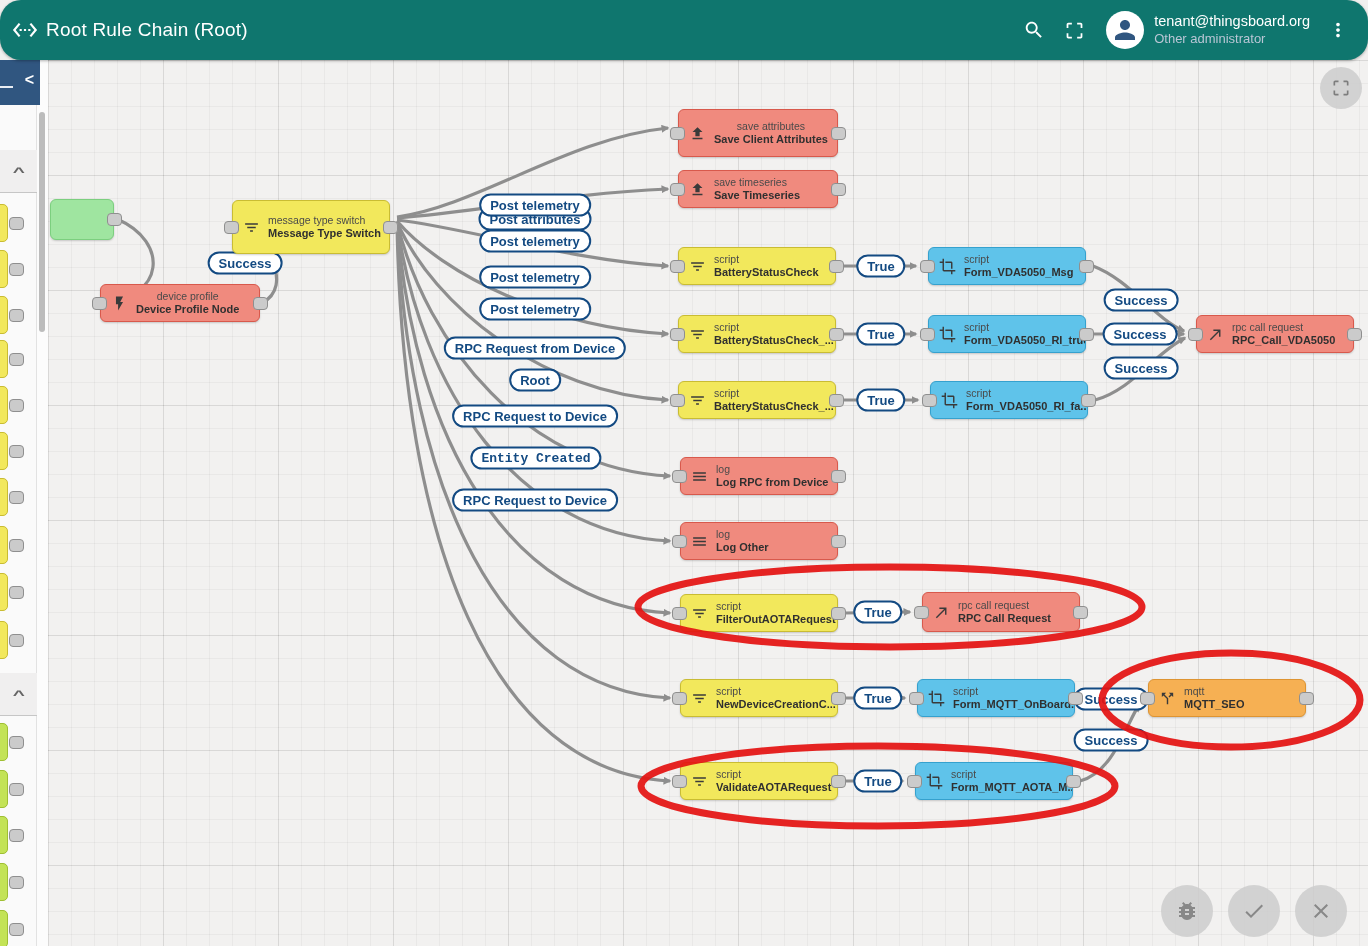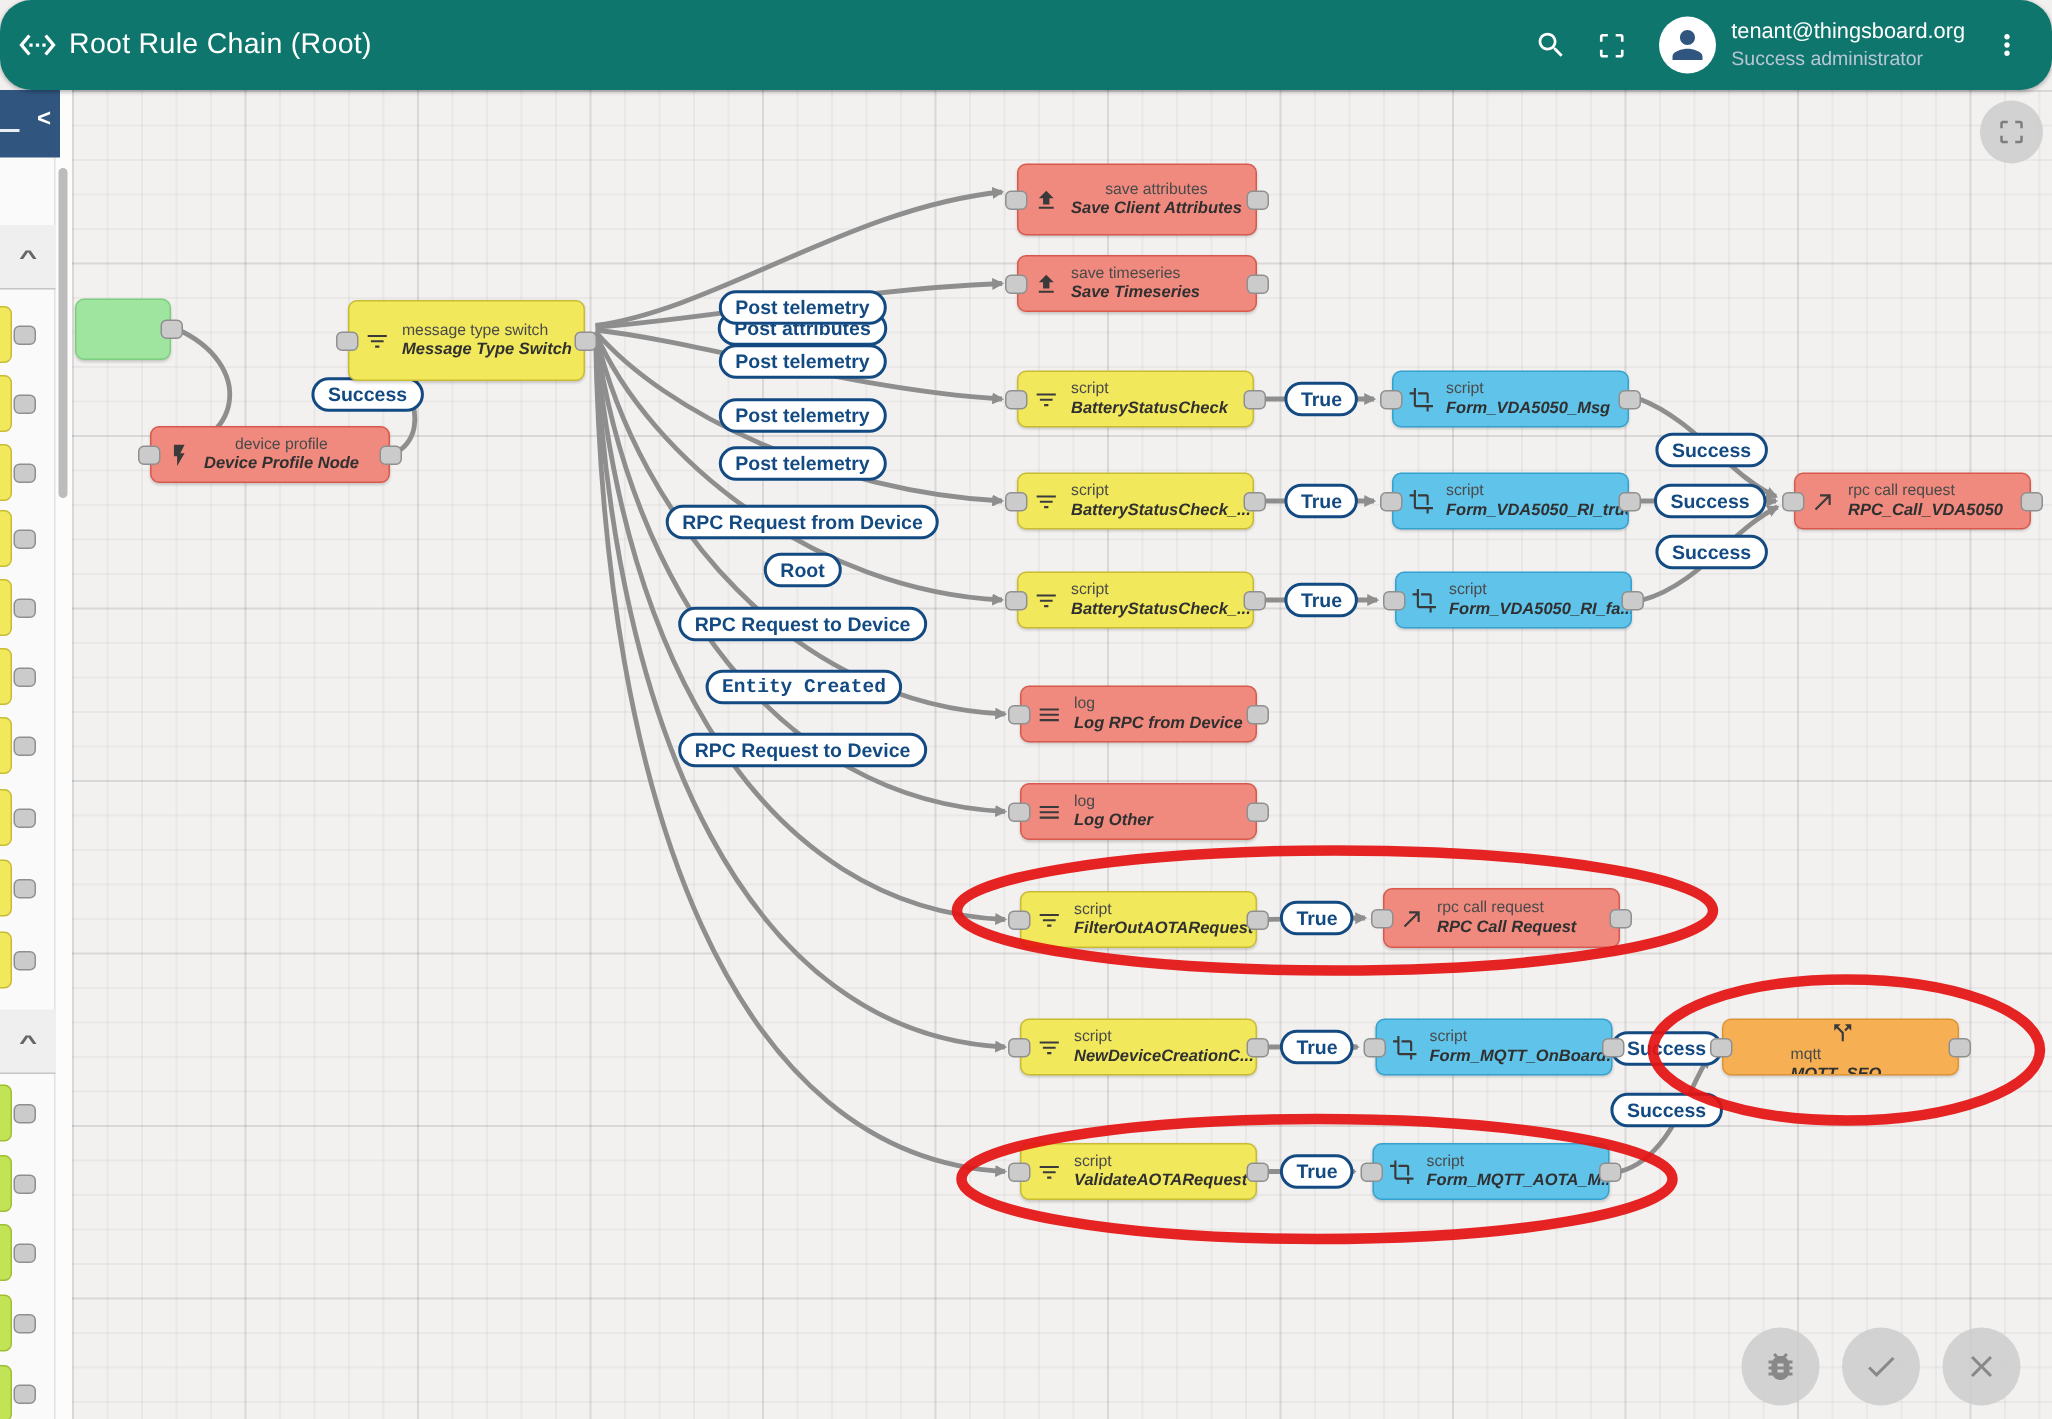--- a/index.html
+++ b/index.html
@@ -42,26 +42,26 @@
       linear-gradient(90deg, rgba(0,0,0,.04) 1px, transparent 1px);
     background-size:115px 115px,115px 115px,23px 23px,23px 23px; }
   svg.layer { position:absolute; left:0; top:0; pointer-events:none; }
   #edges { z-index:1; } #annotations { z-index:6; }
 
   .node { position:absolute; z-index:3; border-radius:6px; border:1.5px solid; display:flex; align-items:center;
           box-shadow:0 1px 2px rgba(0,0,0,.18); cursor:pointer; }
   .node.yellow { background:#F2E85C; border-color:#C9BC33; }
   .node.red    { background:#F08A7E; border-color:#D8594C; }
   .node.blue   { background:#5FC3EA; border-color:#35A1CE; }
-  .node.orange { background:#F6B053; border-color:#DE9432;flex-direction:column; }
+  .node.orange { background:#F6B053; border-color:#DE9432; }
   .node.green  { background:#9FE5A0; border-color:#7CCF7F; }
   .nicon { flex:none; margin:0 8px 0 10px; width:17px; height:17px; }
   .ntext { overflow:hidden; line-height:1.25; padding-right:6px; }
   .ntype { font-size:10.5px; color:#4a4a4a; white-space:nowrap; }
-  .nname { font-size:11px; font-weight:bold; color:#303030; white-space:nowrap;font-style:italic; }
+  .nname { font-size:11px; font-weight:bold; color:#303030; white-space:nowrap; }
   .conn { position:absolute; width:15px; height:13px; border-radius:4px; background:#cbcbcb; border:1.5px solid #8f8f8f;
           top:50%; margin-top:-6.5px; z-index:4; cursor:crosshair; }
   .conn.in  { left:-9px; }
   .conn.out { right:-9px; }
 
   .pill { position:absolute; z-index:2; transform:translate(-50%,-50%); background:#fff; border:2.5px solid #134a82;
           color:#134a82; font-weight:bold; font-size:13px; padding:2px 9px; border-radius:13px; white-space:nowrap; cursor:pointer; }
 
   .roundbtn { position:absolute; border-radius:50%; background:rgba(205,205,205,.85); display:flex; align-items:center;
               justify-content:center; cursor:pointer; z-index:5; }
@@ -89,21 +89,21 @@
         <path fill="#fff" d="M5 5h4V3H5c-1.1 0-2 .9-2 2v4h2V5zm0 10H3v4c0 1.1.9 2 2 2h4v-2H5v-4zm14 4h-4v2h4c1.1 0 2-.9 2-2v-4h-2v4zm0-16h-4v2h4v4h2V5c0-1.1-.9-2-2-2z"></path>
       </svg>
   </span>
   <span class="avatar">
     <svg viewBox="0 0 24 24" width="30" height="30">
         <path fill="#305680" d="M12 12c2.21 0 4-1.79 4-4s-1.79-4-4-4-4 1.79-4 4 1.79 4 4 4zm0 2c-2.67 0-8 1.34-8 4v2h16v-2c0-2.66-5.33-4-8-4z"></path>
       </svg>
   </span>
   <span class="userbox">
     <div class="user-email">tenant@thingsboard.org</div>
-    <div class="user-role">Success administrator</div>
+    <div class="user-role">Other administrator</div>
   </span>
   <span class="hbtn more">
     <svg viewBox="0 0 24 24" width="22" height="22">
         <path fill="#fff" d="M12 8c1.1 0 2-.9 2-2s-.9-2-2-2-2 .9-2 2 .9 2 2 2zm0 2c-1.1 0-2 .9-2 2s.9 2 2 2 2-.9 2-2-.9-2-2-2zm0 6c-1.1 0-2 .9-2 2s.9 2 2 2 2-.9 2-2-.9-2-2-2z"></path>
       </svg>
   </span>
 </div>
 
 <div class="sidebar">
   <div class="sb-list" id="sb-list">

